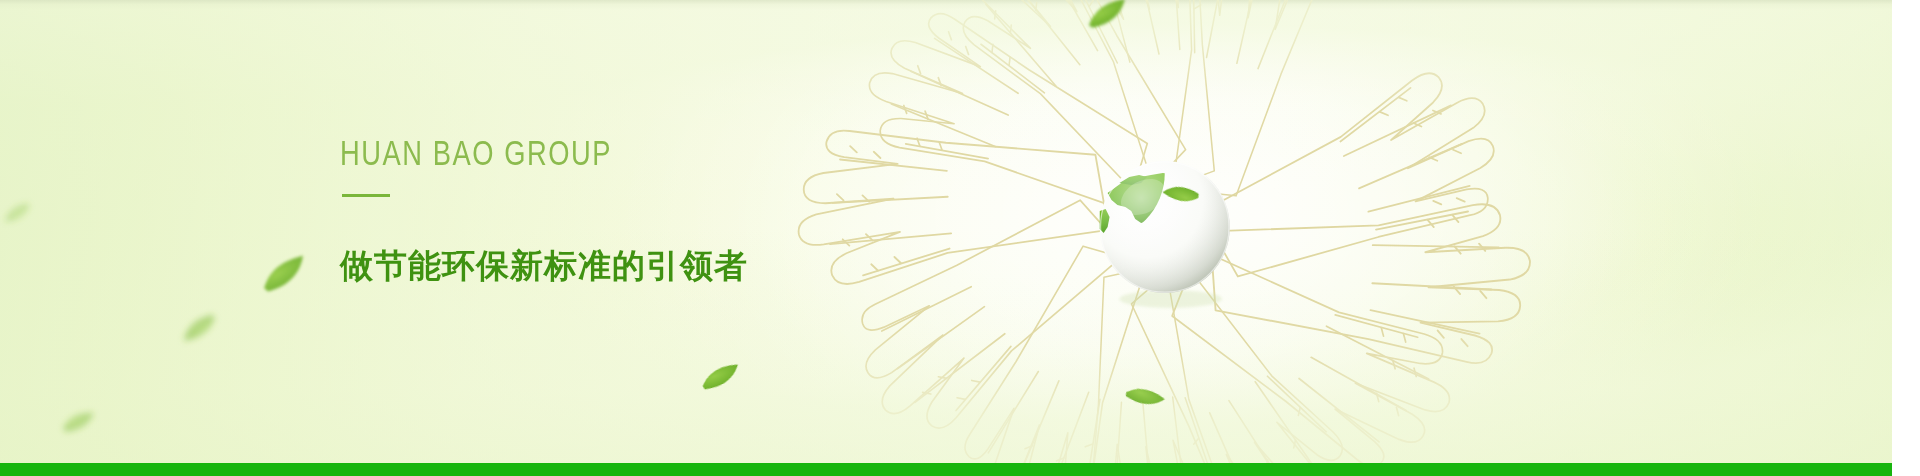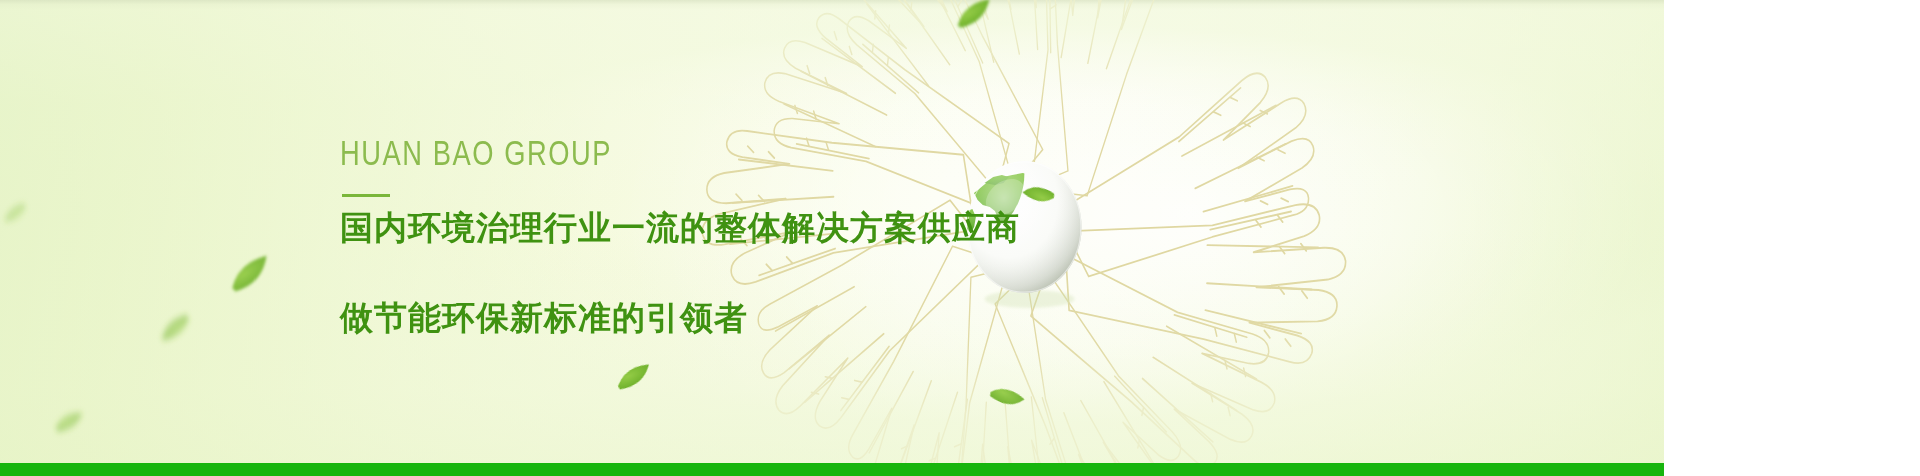--- a/index.html
+++ b/index.html
@@ -6,21 +6,21 @@
     margin: 0;
     padding: 0;
     background: #ffffff;
   }
   body {
     font-family: "Liberation Sans", sans-serif;
   }
 
   .banner {
     position: relative;
-    width: 1664px;
+    width: 1892px;
     height: 476px;
     overflow: hidden;
     background: #eef8d8;
   }
 
   
   .bg-base {
     position: absolute;
     inset: 0;
     background: linear-gradient(100deg,
@@ -313,19 +313,18 @@
           <path d="M0,0 Q11,-12 29,-6 Q20,7 1,3 Z" fill="url(#leafGrad)" opacity="0.3"></path>
         </g>
       </g>
     </svg>
   </div>
 
   <div class="text-block">
     <div class="eyebrow">HUAN BAO GROUP</div>
     <div class="rule"></div>
     <div class="headline">
-      <span>国内环境治理行业一流的整体解决方案供应商</span>
       <span class="ln2">做节能环保新标准的引领者</span>
     </div>
   </div>
 
   <div class="bottom-bar"></div>
 </div>
 
 </body></html>

